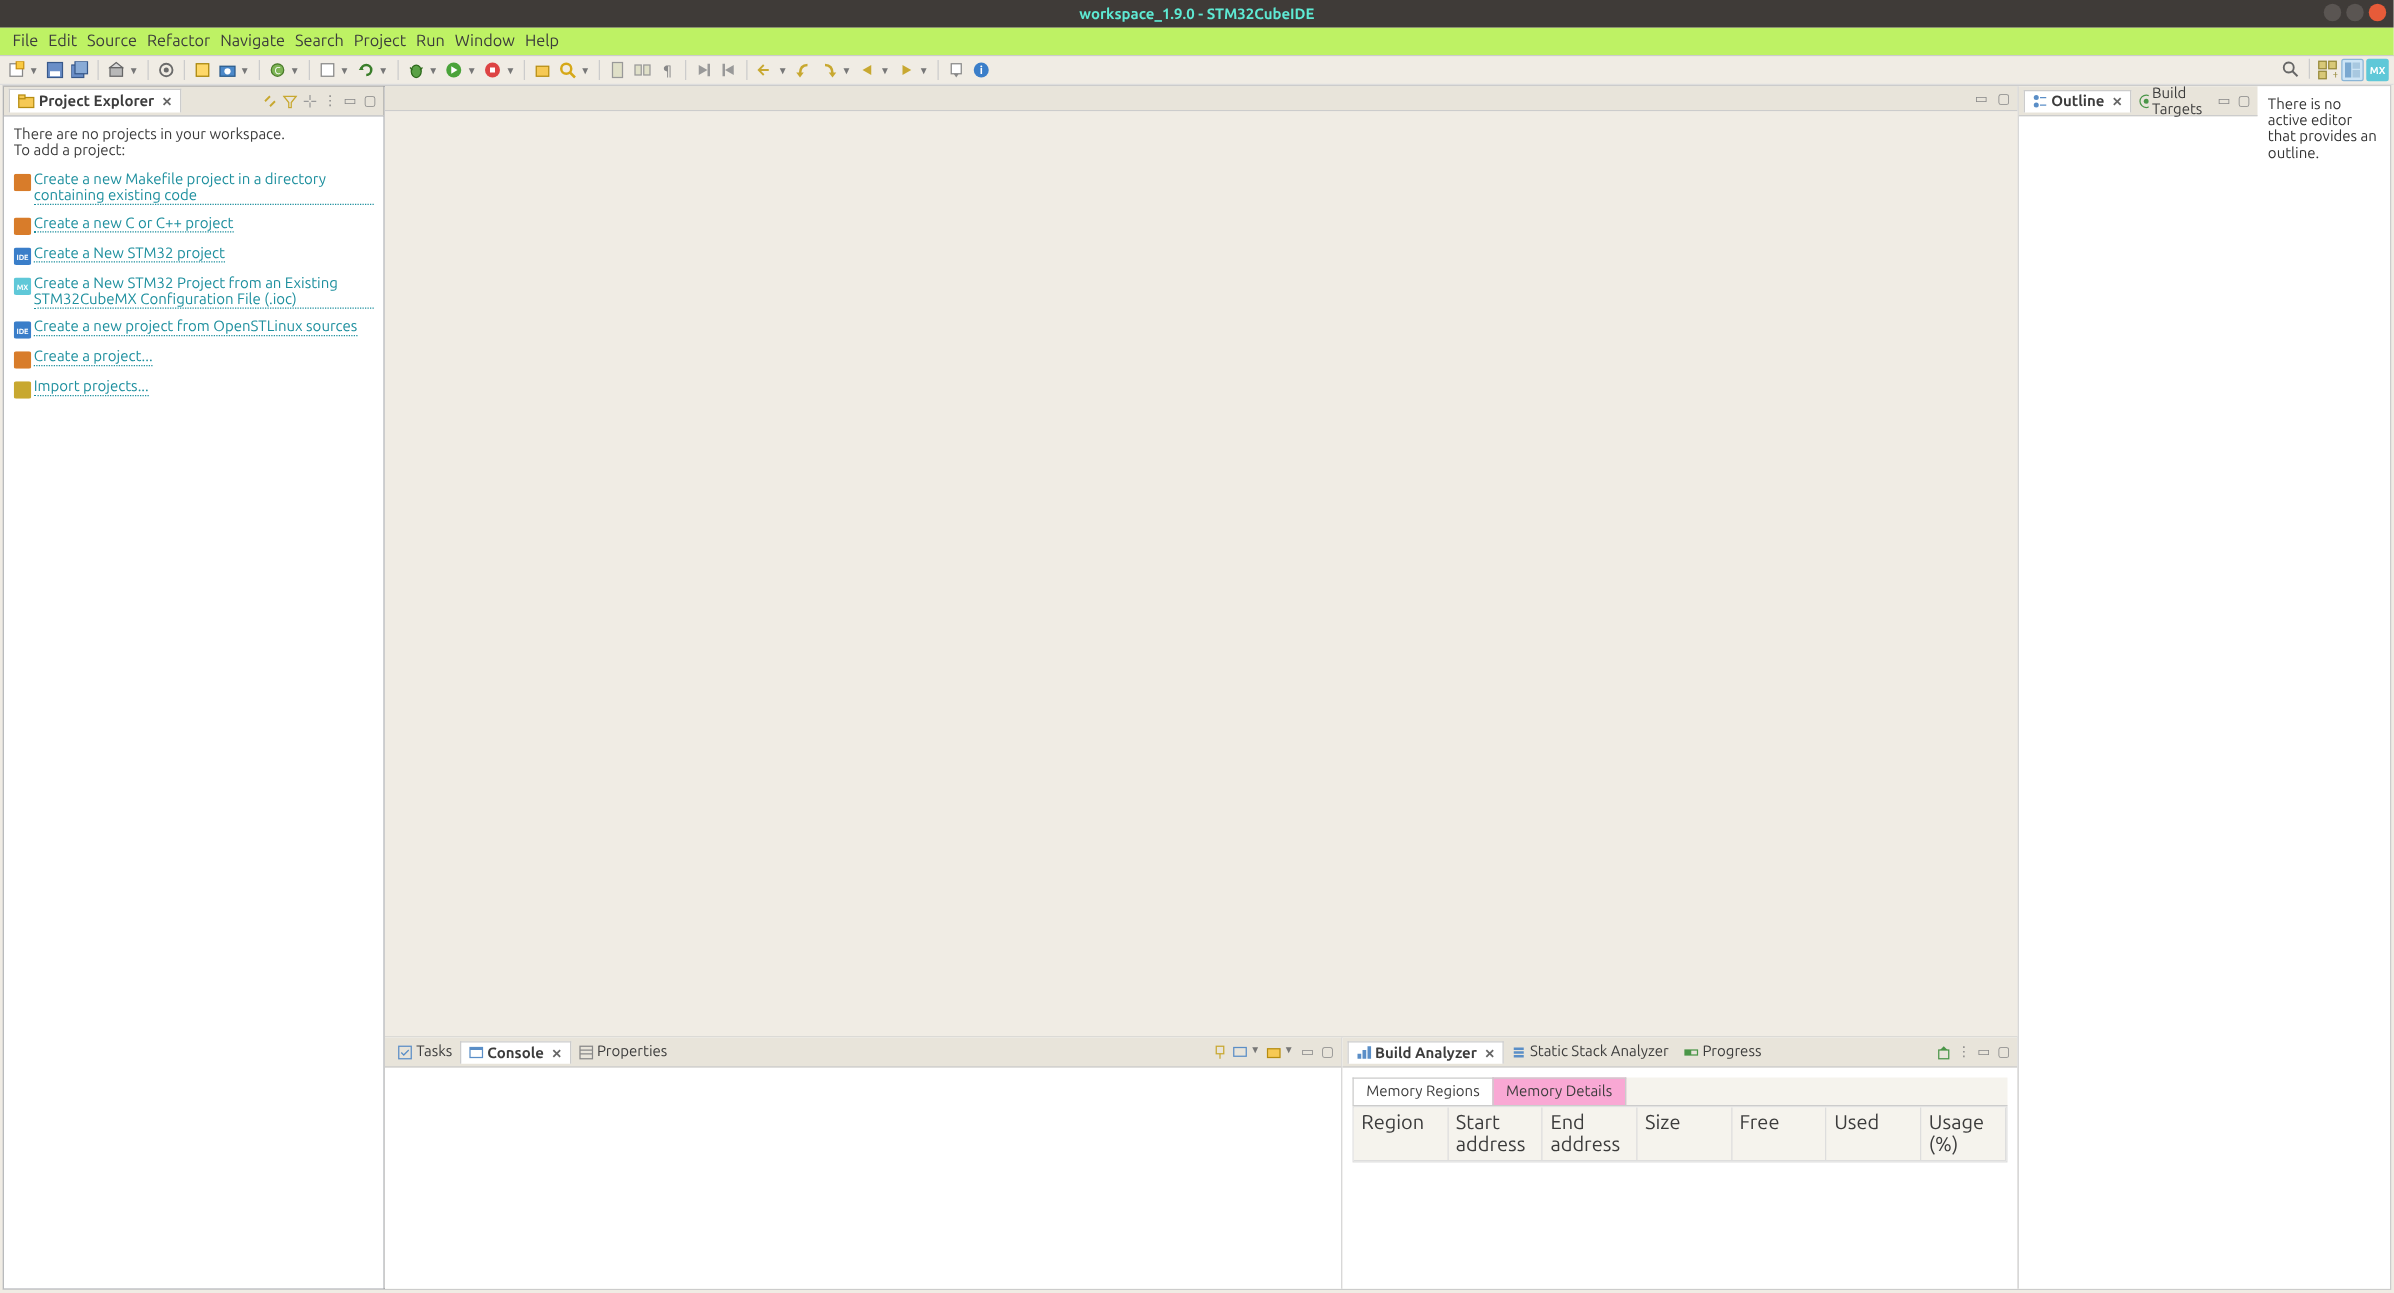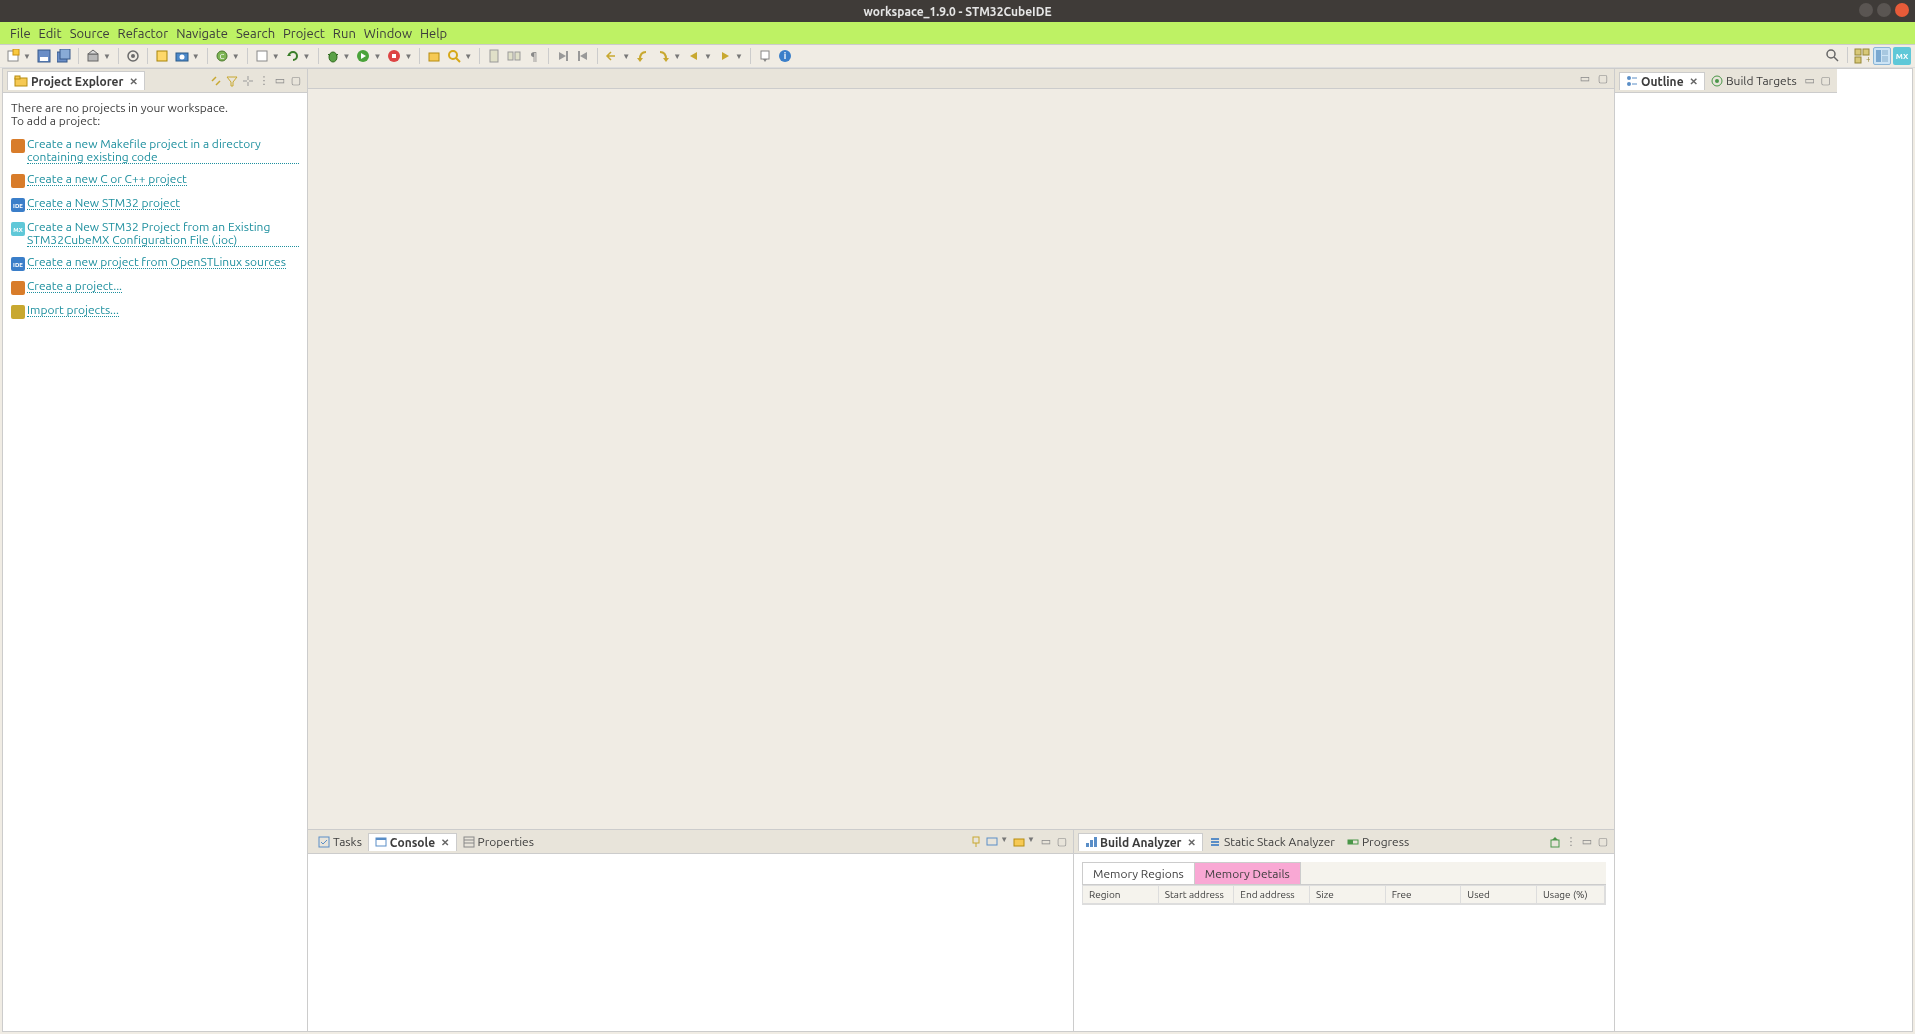--- a/index.html
+++ b/index.html
@@ -9,21 +9,21 @@
   background: #f0ece4;
   color: #3c3c3c;
   width: 100%;
   height: 100vh;
   overflow: hidden;
   display: flex;
   flex-direction: column;
 }
 .titlebar {
   background: #3f3b38;
-  color: #e5e5e5;
+  color: #5eead4;
   height: 22px;
   display: flex;
   align-items: center;
   justify-content: center;
   position: relative;
   font-weight: bold;
 }
 .titlebar-buttons {
   position: absolute;
   right: 6px;
@@ -209,21 +209,21 @@
   border: 1px solid #ddd;
 }
 .build-table-hdr {
   display: flex;
   background: #f5f3ed;
   border-bottom: 1px solid #ddd;
 }
 .build-table-hdr > div {
   padding: 3px 6px;
   border-right: 1px solid #ddd;
-  font-size: 10px;
+  font-size: 16px;
 }
 .outline-msg {
   padding: 8px;
   color: #333;
 }
 svg { display: block; }
 .console-content {
   padding: 4px 6px;
   color: #444;
 }
@@ -702,14 +702,15 @@
             <circle cx="6" cy="6" r="5" fill="none" stroke="#4a9648"></circle>
             <circle cx="6" cy="6" r="2" fill="#4a9648"></circle>
           </svg>
         <span>Build Targets</span>
       </div>
       <div class="tab-icons">
         <div class="tab-icon">▭</div>
         <div class="tab-icon">▢</div>
       </div>
     </div>
+    <div class="outline-msg">There is no active editor that provides an outline.</div>
   </div>
 </div>
 
 </body></html>

